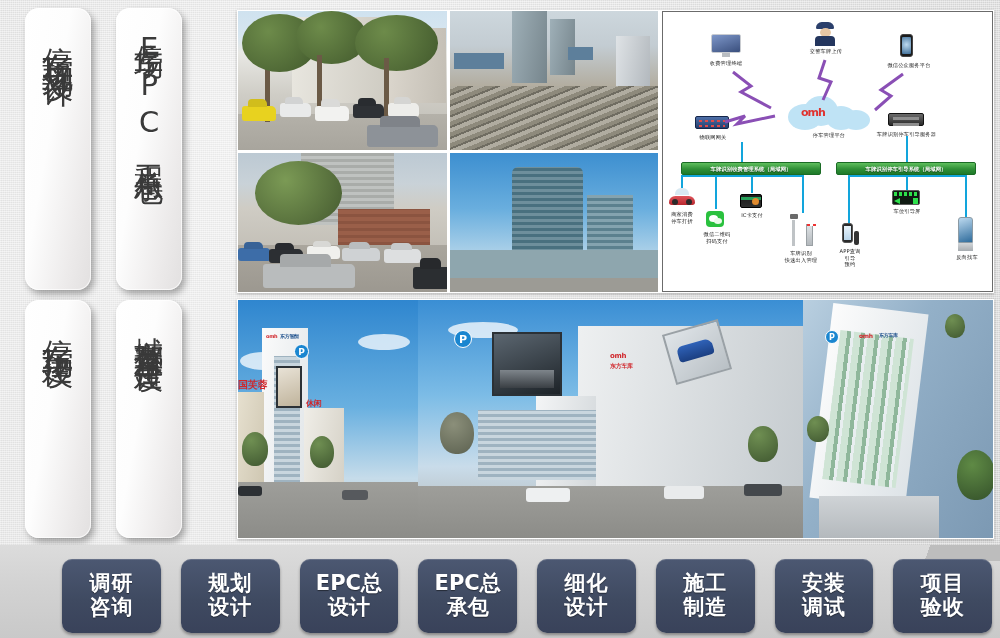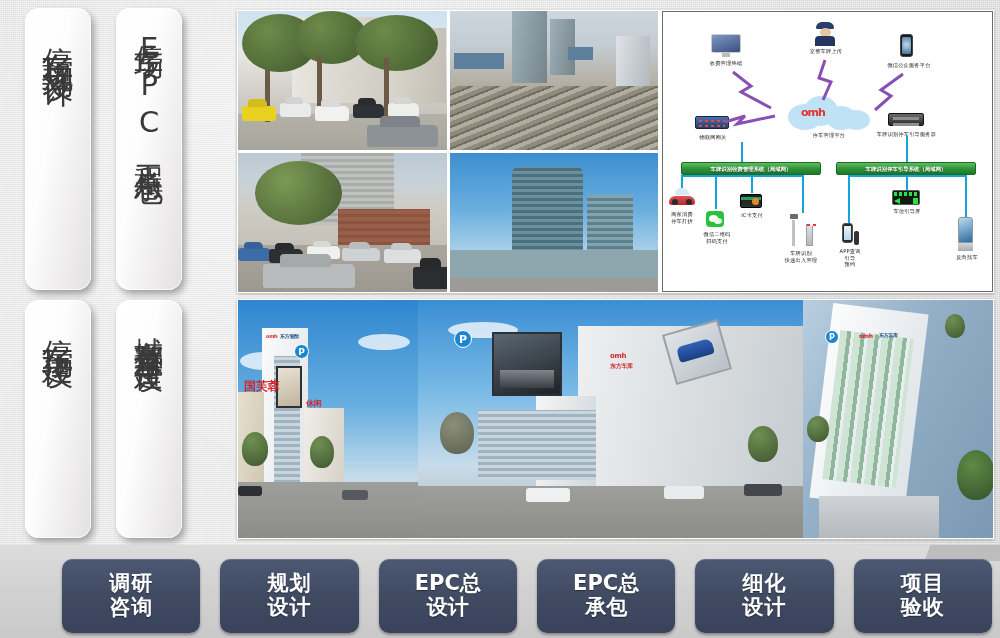--- a/index.html
+++ b/index.html
@@ -416,21 +416,21 @@
     <div class="render" id="rn1">
       <div class="sky-cloud" style="left:2px;top:52px;width:46px;height:18px"></div>
       <div class="sky-cloud" style="left:120px;top:34px;width:52px;height:16px"></div>
       <div class="bld-white" style="left:24px;top:28px;width:46px;height:172px"></div>
       <div class="bld-glass" style="left:36px;top:56px;width:26px;height:130px"></div>
       <div class="brandtxt" style="left:28px;top:33px">omh</div>
       <div class="brandtxt" style="left:42px;top:33px;color:#1c4f8b">东方智能</div>
       <div class="plogo" style="left:56px;top:44px;width:13px;height:13px;font-size:9px">P</div>
       <div class="billboard" style="left:38px;top:66px;width:22px;height:38px;background:linear-gradient(160deg,#e8e2d6,#c0b49c)"></div>
       <div class="bld-white" style="left:0px;top:92px;width:26px;height:92px;background:linear-gradient(100deg,#e6e0cf,#cfc7b2)"></div>
-      <div class="brandtxt" style="left:6px;top:78px;font-size:12px">国芙蓉</div>
+      <div class="brandtxt" style="left:0px;top:78px;font-size:10px">国芙蓉</div>
       <div class="bld-white" style="left:66px;top:108px;width:40px;height:78px;background:linear-gradient(100deg,#f0eee8,#d5d1c6)"></div>
       <div class="brandtxt" style="left:68px;top:98px;font-size:8px">休闲</div>
       <div class="tree-r" style="left:4px;top:132px;width:26px;height:34px"></div>
       <div class="tree-r" style="left:72px;top:136px;width:24px;height:32px"></div>
       <div class="ground-gray" style="height:56px"></div>
       <div class="carsm" style="left:0px;top:186px;width:24px;height:10px;background:#2c3034"></div>
       <div class="carsm" style="left:104px;top:190px;width:26px;height:10px;background:#56595d"></div>
     </div>
 
     <div class="render" id="rn2">
@@ -485,18 +485,26 @@
     </div>
     <div class="pbtn en">
       <span class="l1">EPC总</span>
       <span class="l2">承包</span>
     </div>
     <div class="pbtn">
       <span class="l1">细化</span>
       <span class="l2">设计</span>
     </div>
     <div class="pbtn">
+      <span class="l1">施工</span>
+      <span class="l2">制造</span>
+    </div>
+    <div class="pbtn">
+      <span class="l1">安装</span>
+      <span class="l2">调试</span>
+    </div>
+    <div class="pbtn">
       <span class="l1">项目</span>
       <span class="l2">验收</span>
     </div>
   </div>
 
 </div>
 
 </body></html>

